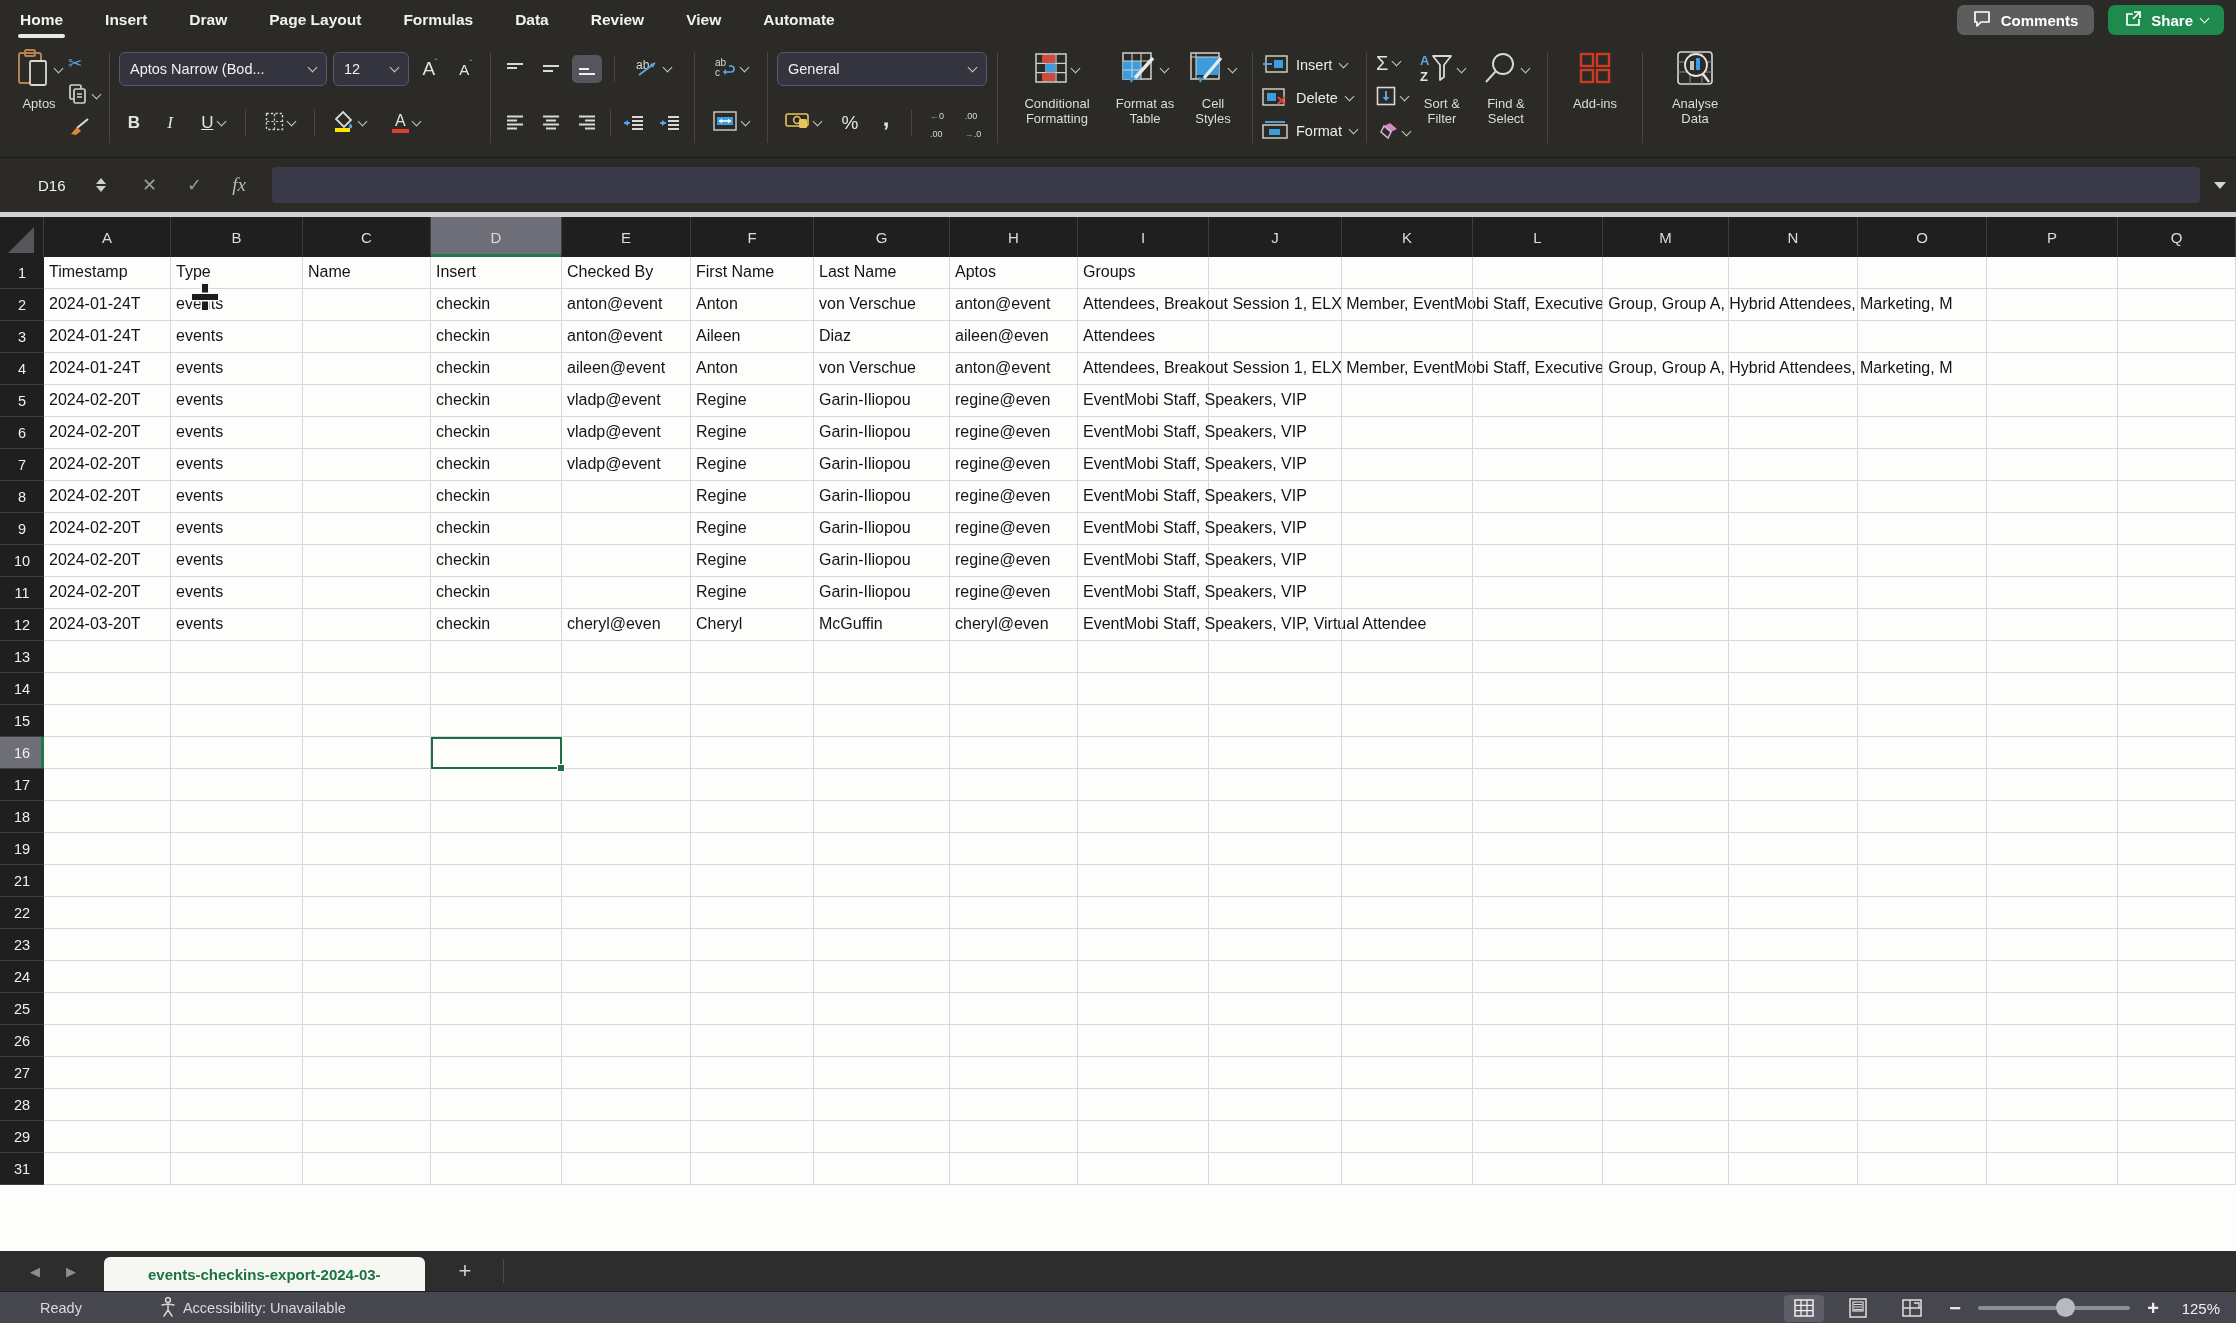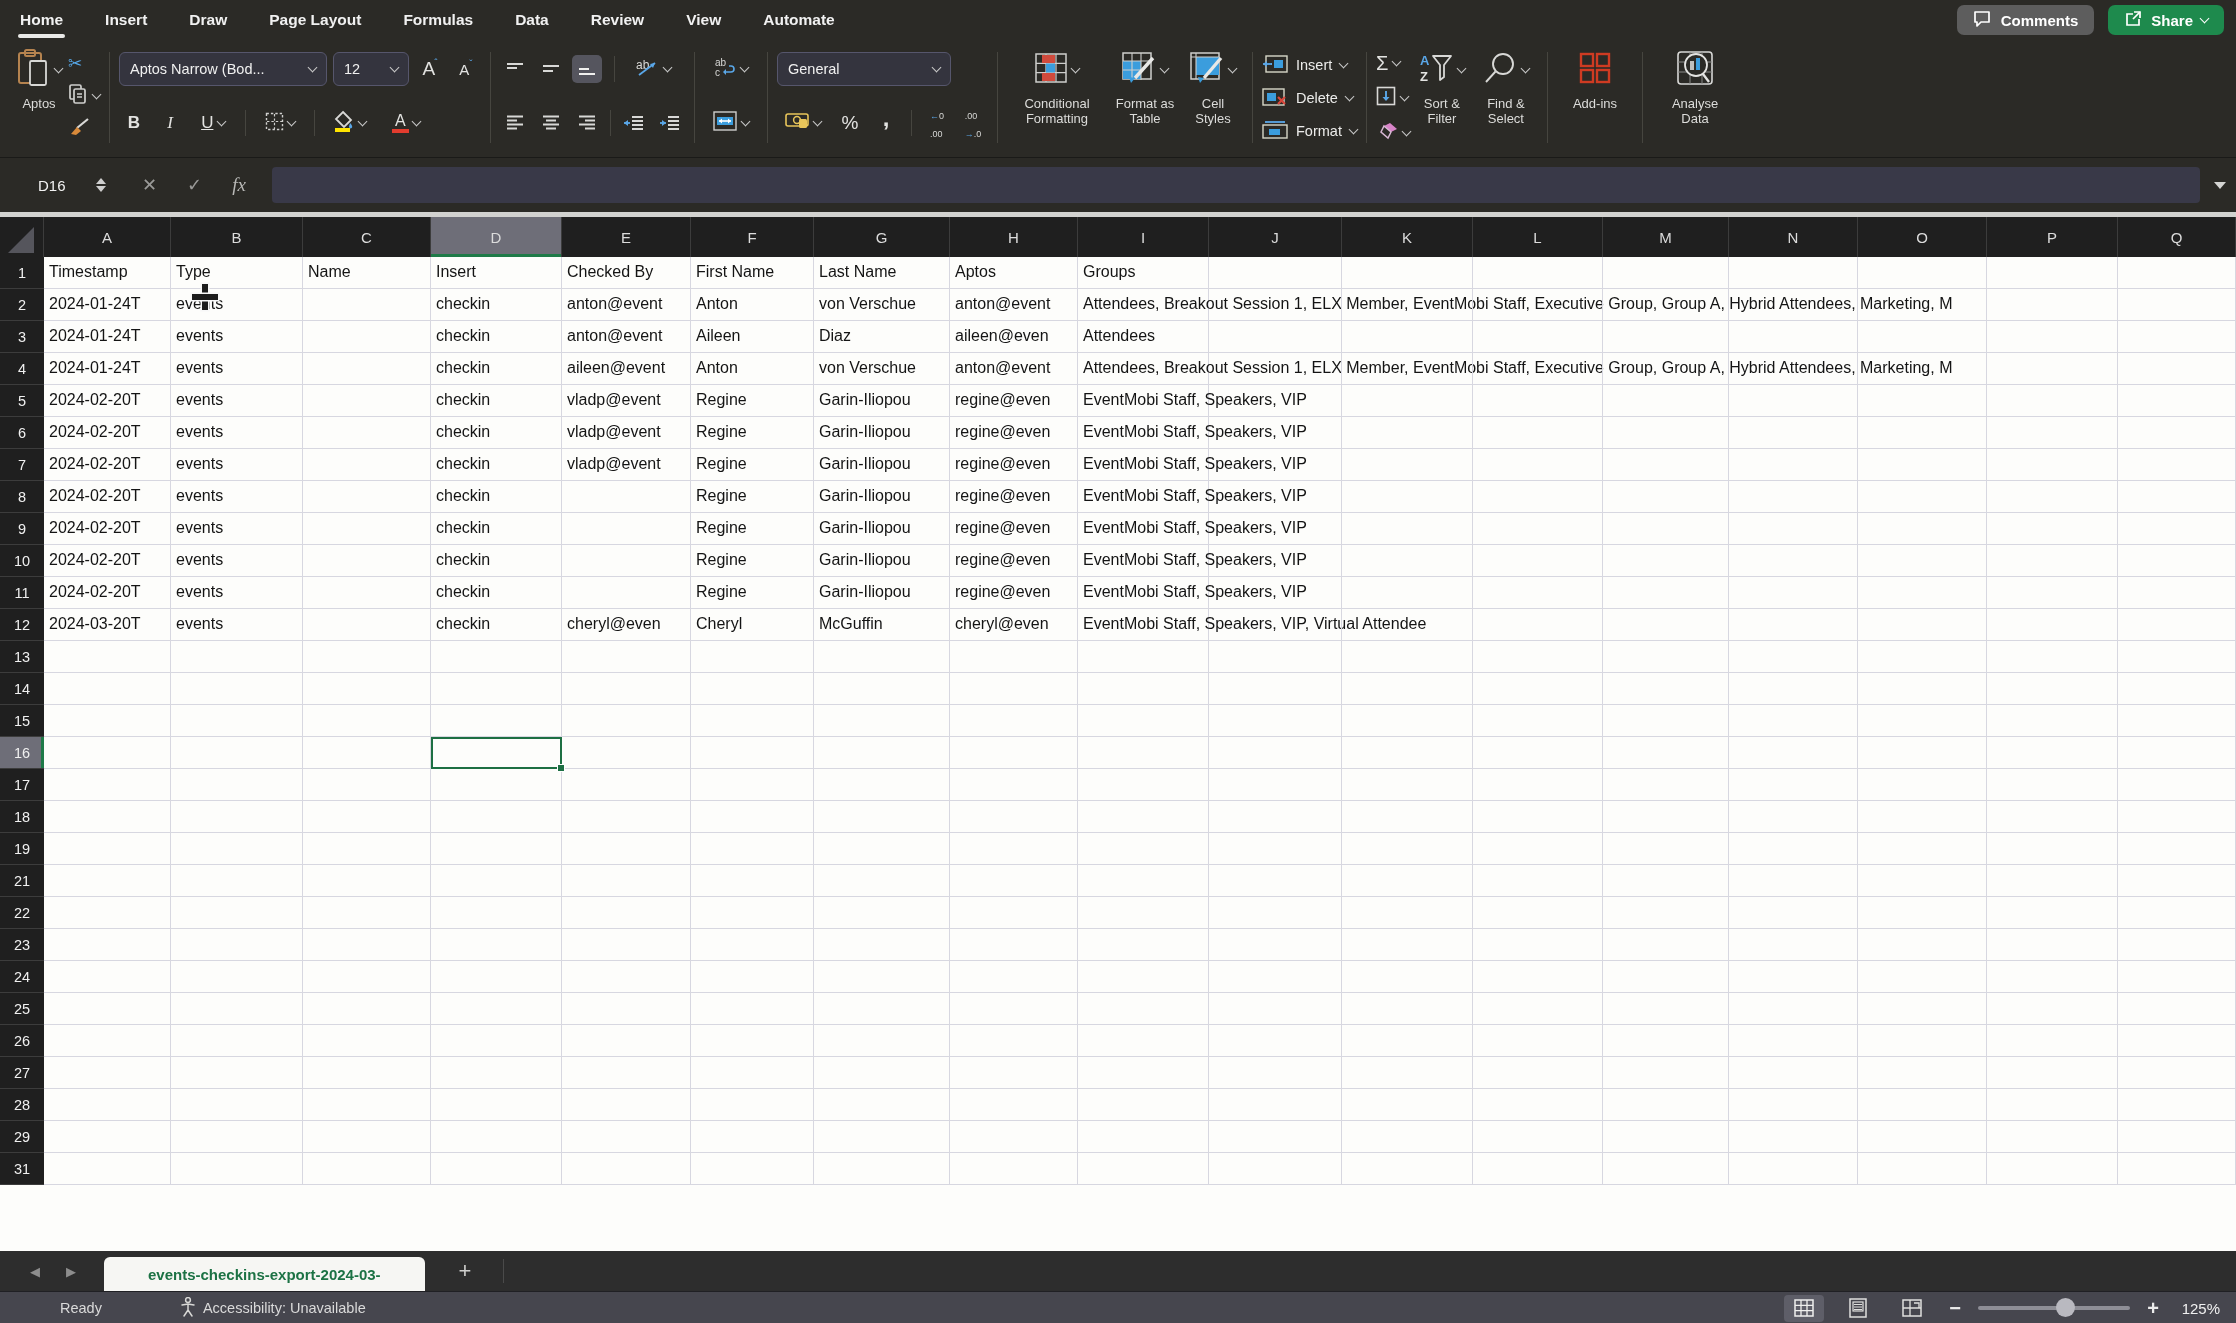--- a/index.html
+++ b/index.html
@@ -87,21 +87,21 @@
   .navarr { font-size:13px; color:#8d8d8d; margin-left:30px; }
   .navarr.second { margin-left:26px; }
   .stab { margin-left:28px; height:34px; background:#f6f6f3; border-radius:6px 6px 0 0; display:flex;
           align-items:center; padding:0 44px; align-self:flex-end; }
   .stab span { color:#1c7244; font-size:15px; font-weight:700; }
   .addsheet { color:#cfcfcd; font-size:22px; margin-left:34px; font-weight:400; }
   .tdiv { width:1px; height:24px; background:#4a4a4a; margin-left:32px; }
 
   
   .statusbar { height:33px; background:#46464e; border-top:1px solid #202024; display:flex;
-               align-items:center; color:#dadada; font-size:14.5px; position:relative;padding-left:20px; }
+               align-items:center; color:#dadada; font-size:14.5px; position:relative; }
   .statusbar .ready { margin-left:40px; }
   .acc { display:flex; align-items:center; gap:7px; margin-left:78px; }
   .sb-right { position:absolute; right:16px; top:0; bottom:0; display:flex; align-items:center; gap:14px; }
   .vbtn { width:40px; height:27px; display:flex; align-items:center; justify-content:center; border-radius:4px; }
   .vbtn.on { background:#5e5e68; }
   .zminus,.zplus { color:#ececec; font-size:20px; font-weight:700; width:18px; text-align:center; }
   .ztrack { position:relative; width:152px; height:4px; background:#8e8e96; border-radius:2px; }
   .zthumb { position:absolute; top:-8px; left:78px; width:19px; height:19px; border-radius:50%; background:#b9b9c0; }
   .zpct { color:#f0f0f0; font-size:15px; min-width:44px; text-align:right; }
 </style>
@@ -331,21 +331,21 @@
             </svg>
         </span>&nbsp;<i class="ch"></i>
       </div>
     </div>
   </div>
 
   <div class="rsep"></div>
 
   <div class="stack2">
     <div class="rrow">
-      <div class="field" style="width:174px; justify-content:space-between;">
+      <div class="field" style="width:210px; justify-content:space-between;">
         <span>General</span>
         <i class="ch"></i>
       </div>
     </div>
     <div class="rrow">
       <div class="sq" style="width:52px">
         <span>
           <svg width="24" height="16" viewBox="0 0 24 16">
               <rect x="1" y="1" width="22" height="12" rx="2" fill="none" stroke="#e8c55a" stroke-width="1.6"></rect>
               <circle cx="12" cy="7" r="3.4" fill="none" stroke="#e8c55a" stroke-width="1.5"></circle>

